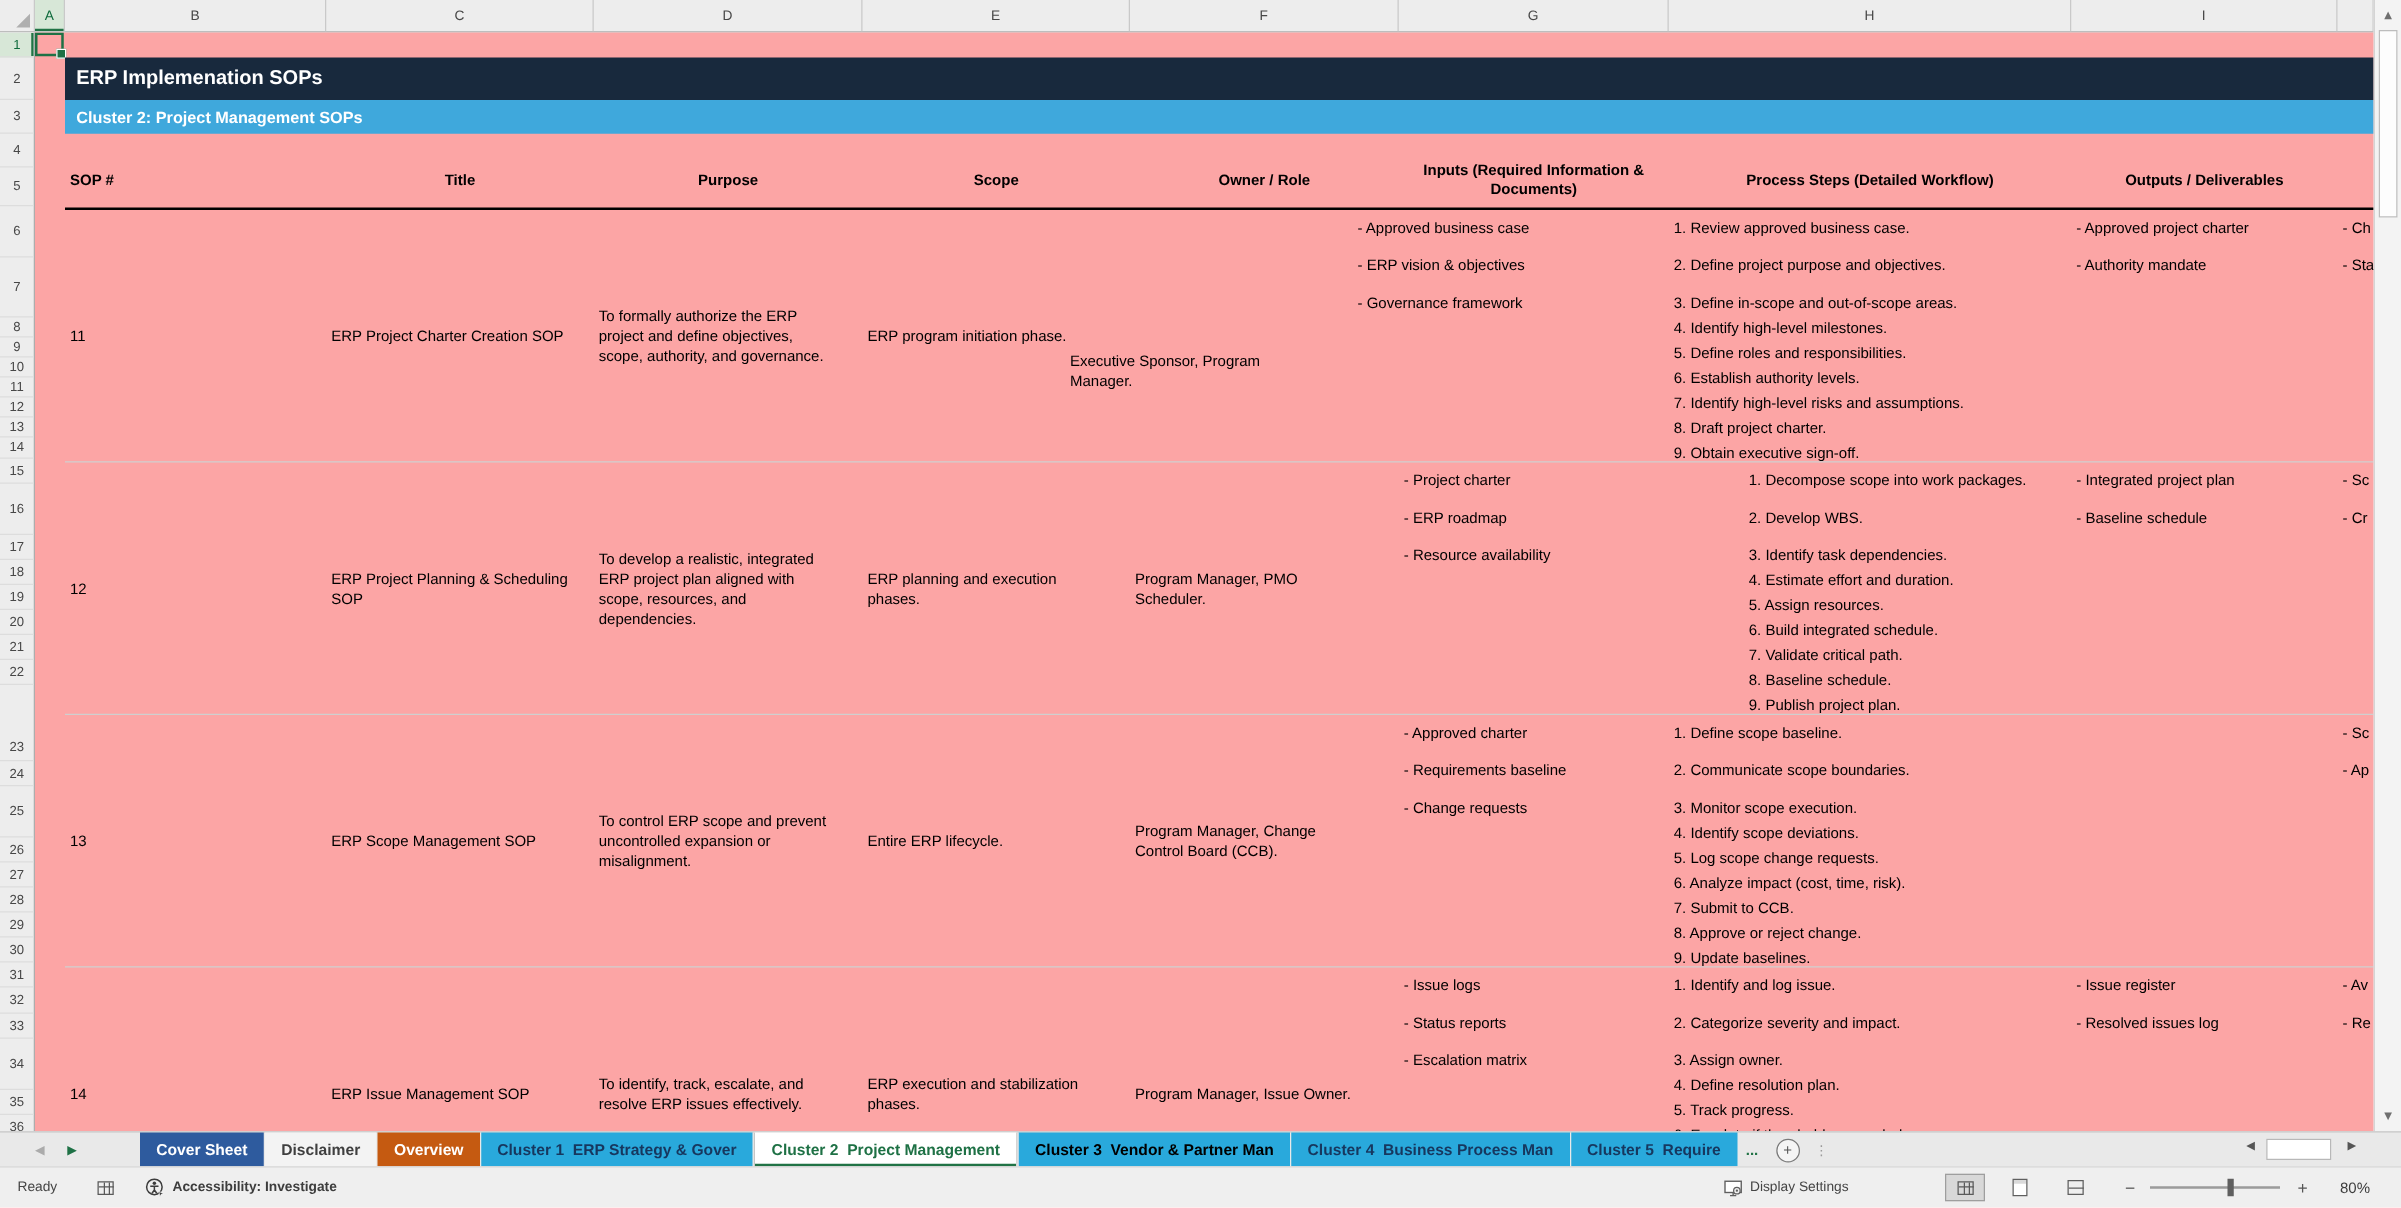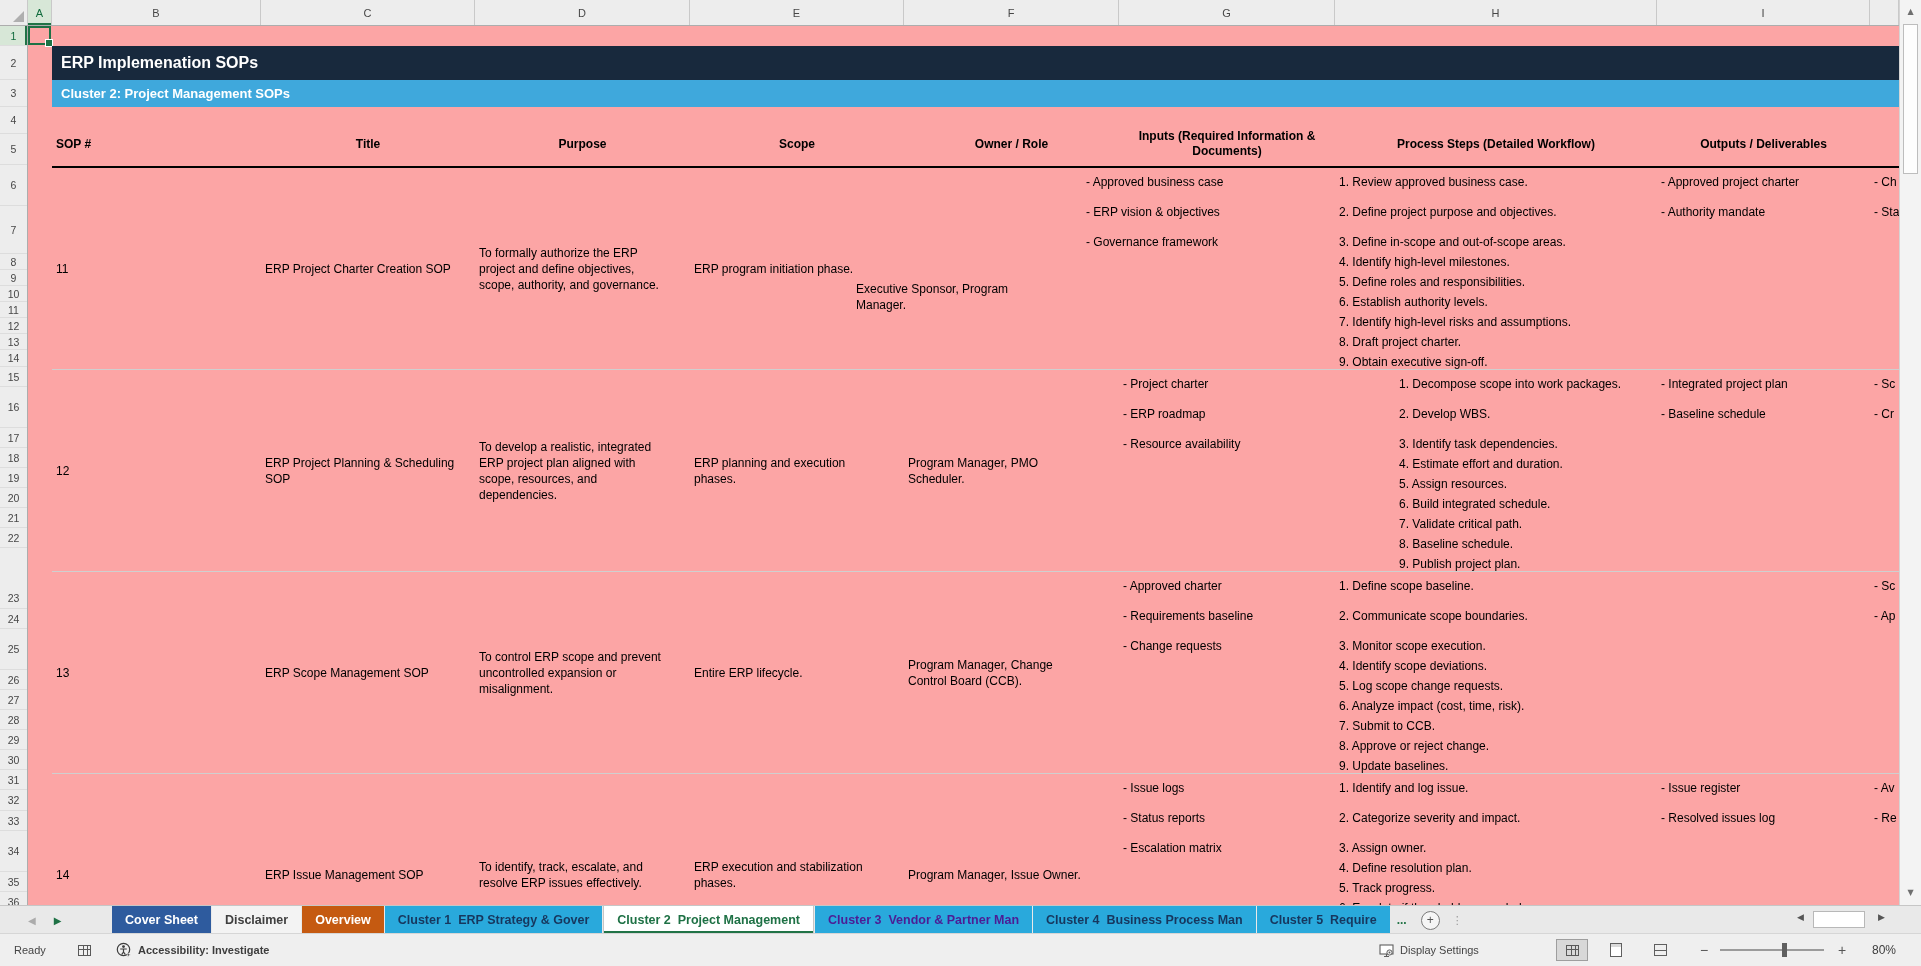--- a/index.html
+++ b/index.html
@@ -352,21 +352,21 @@
     <div id="tabnav">
       <span class="glyph" style="color:#ABABAB;">◀</span>
       <span class="glyph" style="color:#1E7145;">▶</span>
     </div>
     <div id="tabs-row">
         <div class="tab" style="background: rgb(46, 91, 158); color: rgb(255, 255, 255);">Cover Sheet</div>
         <div class="tab" style="background: rgb(243, 243, 243); color: rgb(63, 63, 63);">Disclaimer</div>
         <div class="tab" style="background: rgb(197, 90, 17); color: rgb(255, 255, 255);">Overview</div>
         <div class="tab" style="background: rgb(41, 169, 220); color: rgb(23, 55, 94);">Cluster 1  ERP Strategy &amp; Gover</div>
         <div class="tab active" style="background: rgb(255, 255, 255); color: rgb(30, 113, 69);">Cluster 2  Project Management</div>
-        <div class="tab" style="background: rgb(41, 169, 220); color: #4c1d95;">Cluster 3  Vendor &amp; Partner Man</div>
+        <div class="tab" style="background: rgb(41, 169, 220); color: #000000;">Cluster 3  Vendor &amp; Partner Man</div>
         <div class="tab" style="background: rgb(41, 169, 220); color: rgb(23, 55, 94);">Cluster 4  Business Process Man</div>
         <div class="tab" style="background: rgb(41, 169, 220); color: rgb(23, 55, 94);">Cluster 5  Require</div>
         <div id="tab-ellipsis">...</div>
         <div id="add-sheet">+</div>
         <div class="glyph" id="tab-dots">⋮</div>
       </div>
     <span id="tsb-left" class="glyph">◀</span>
     <div id="tsb-thumb"></div>
     <span id="tsb-right" class="glyph">▶</span>
   </div>

